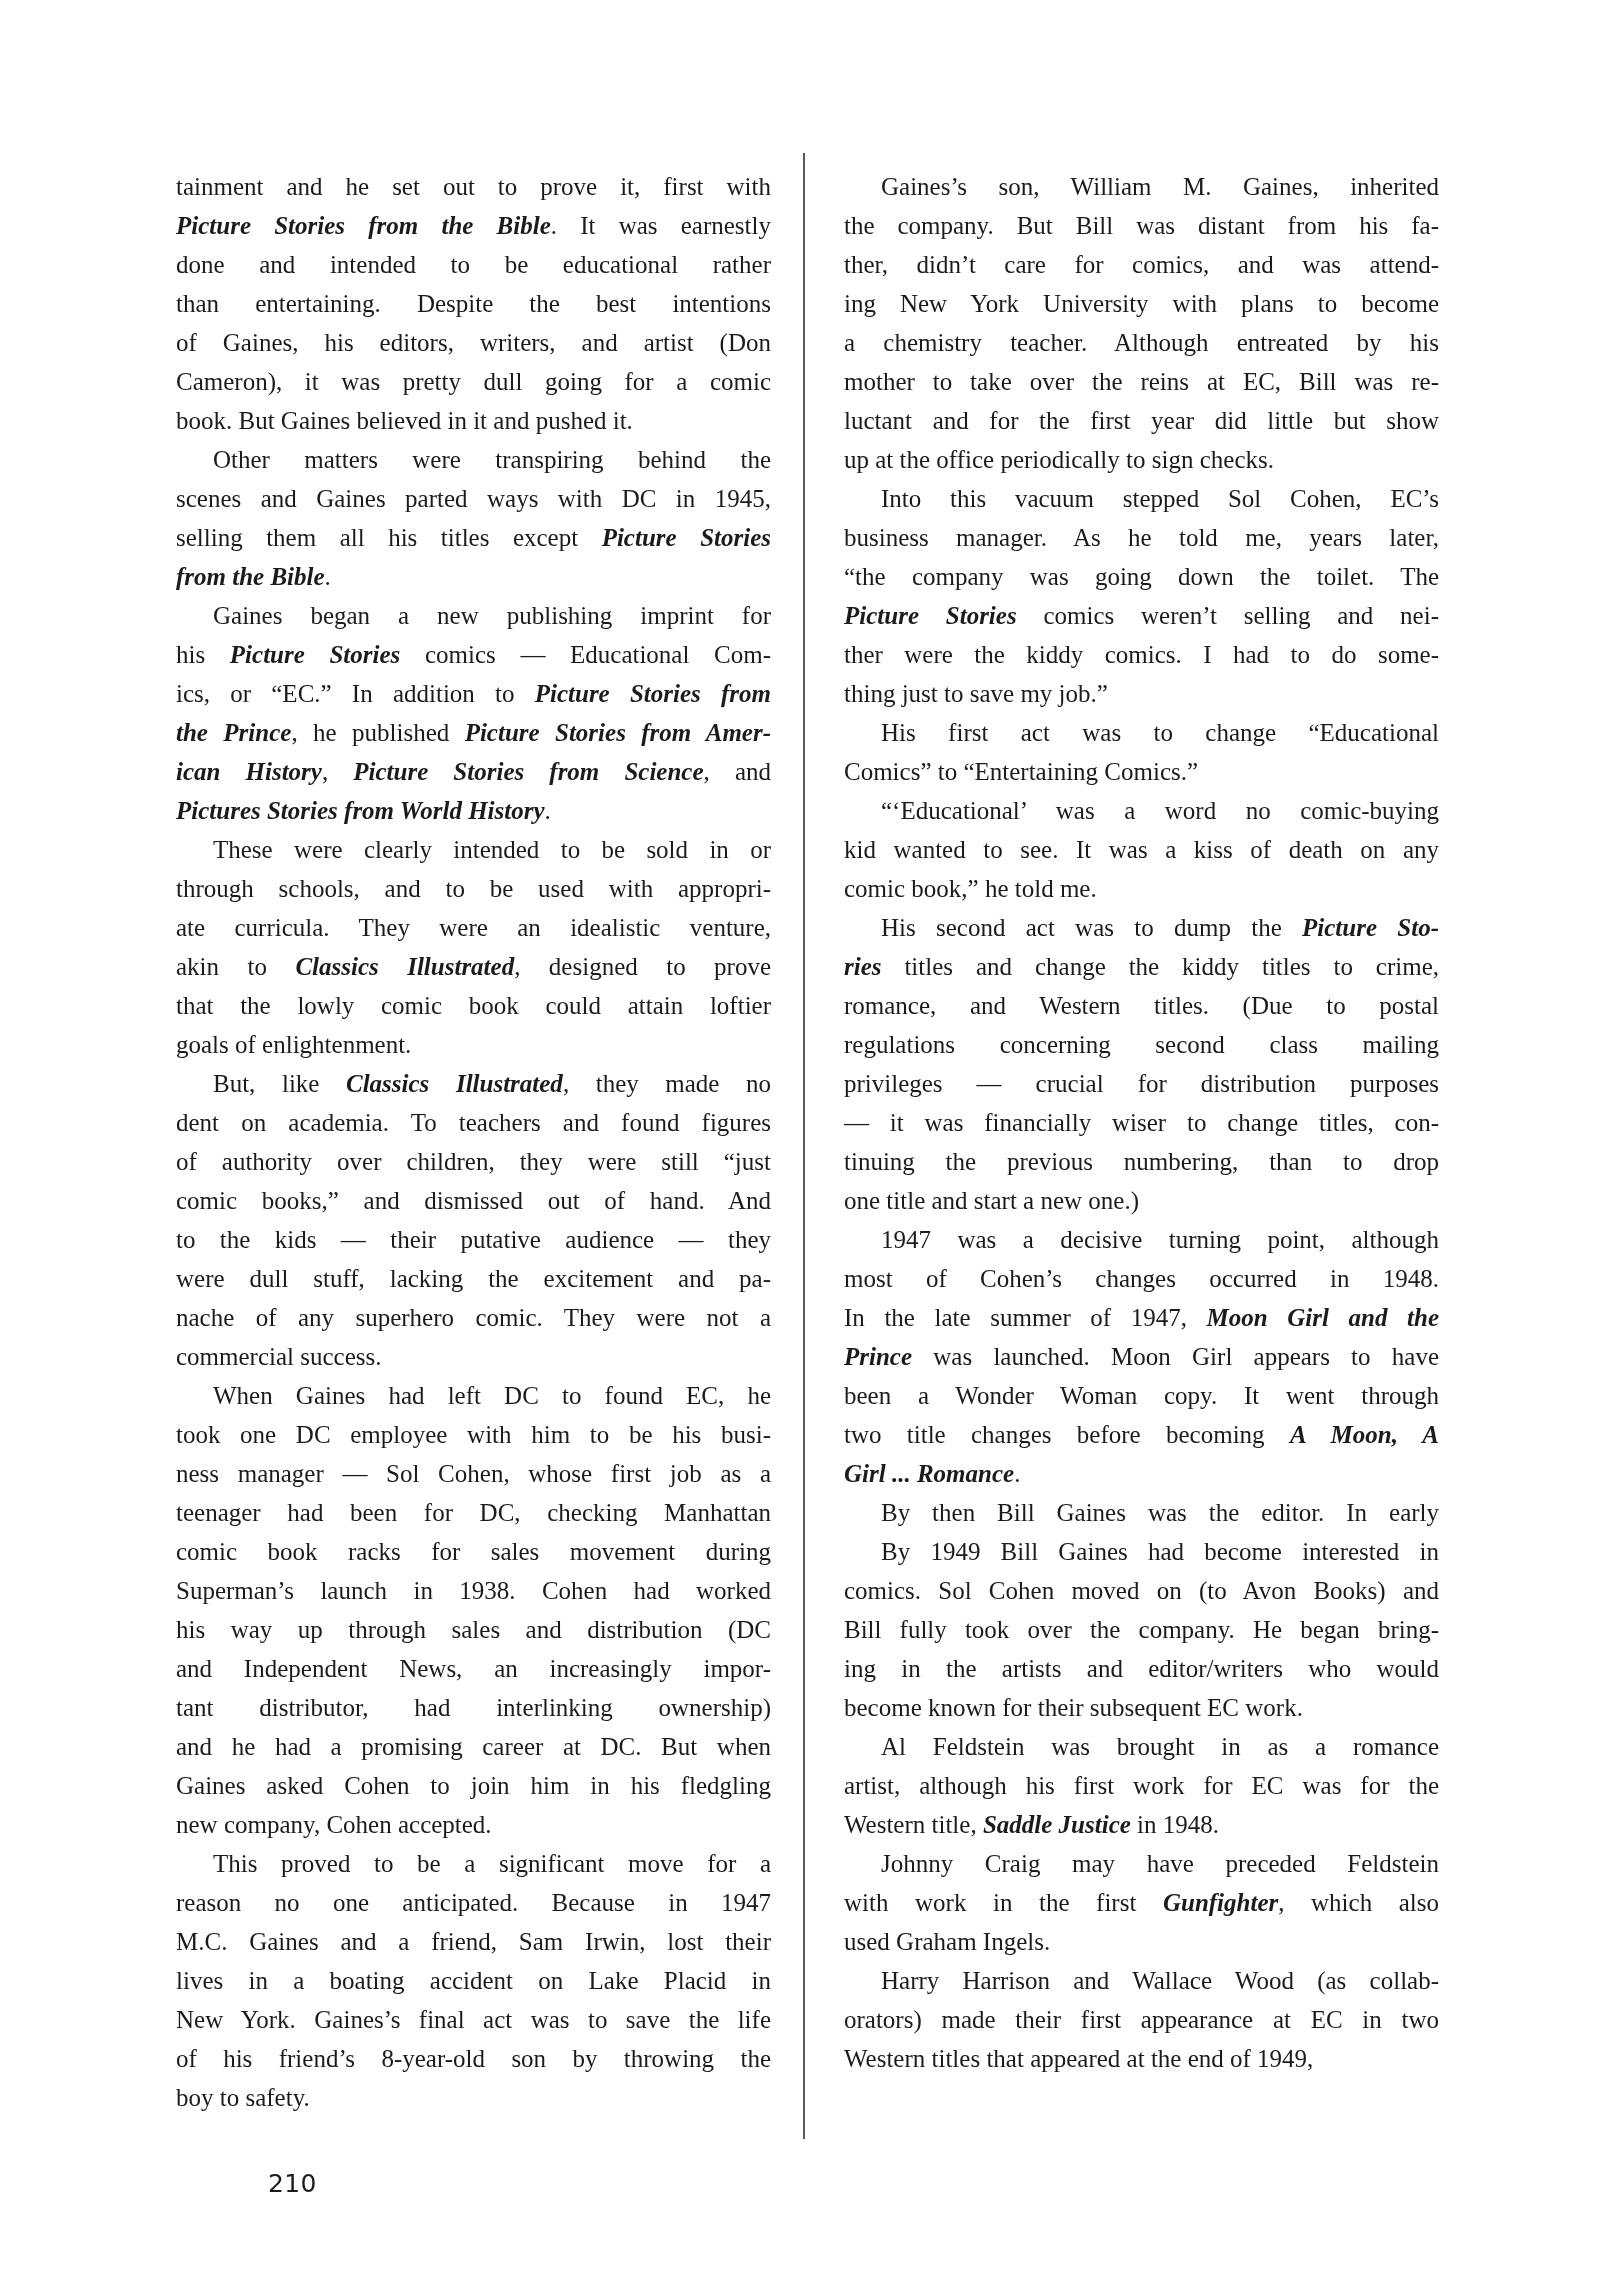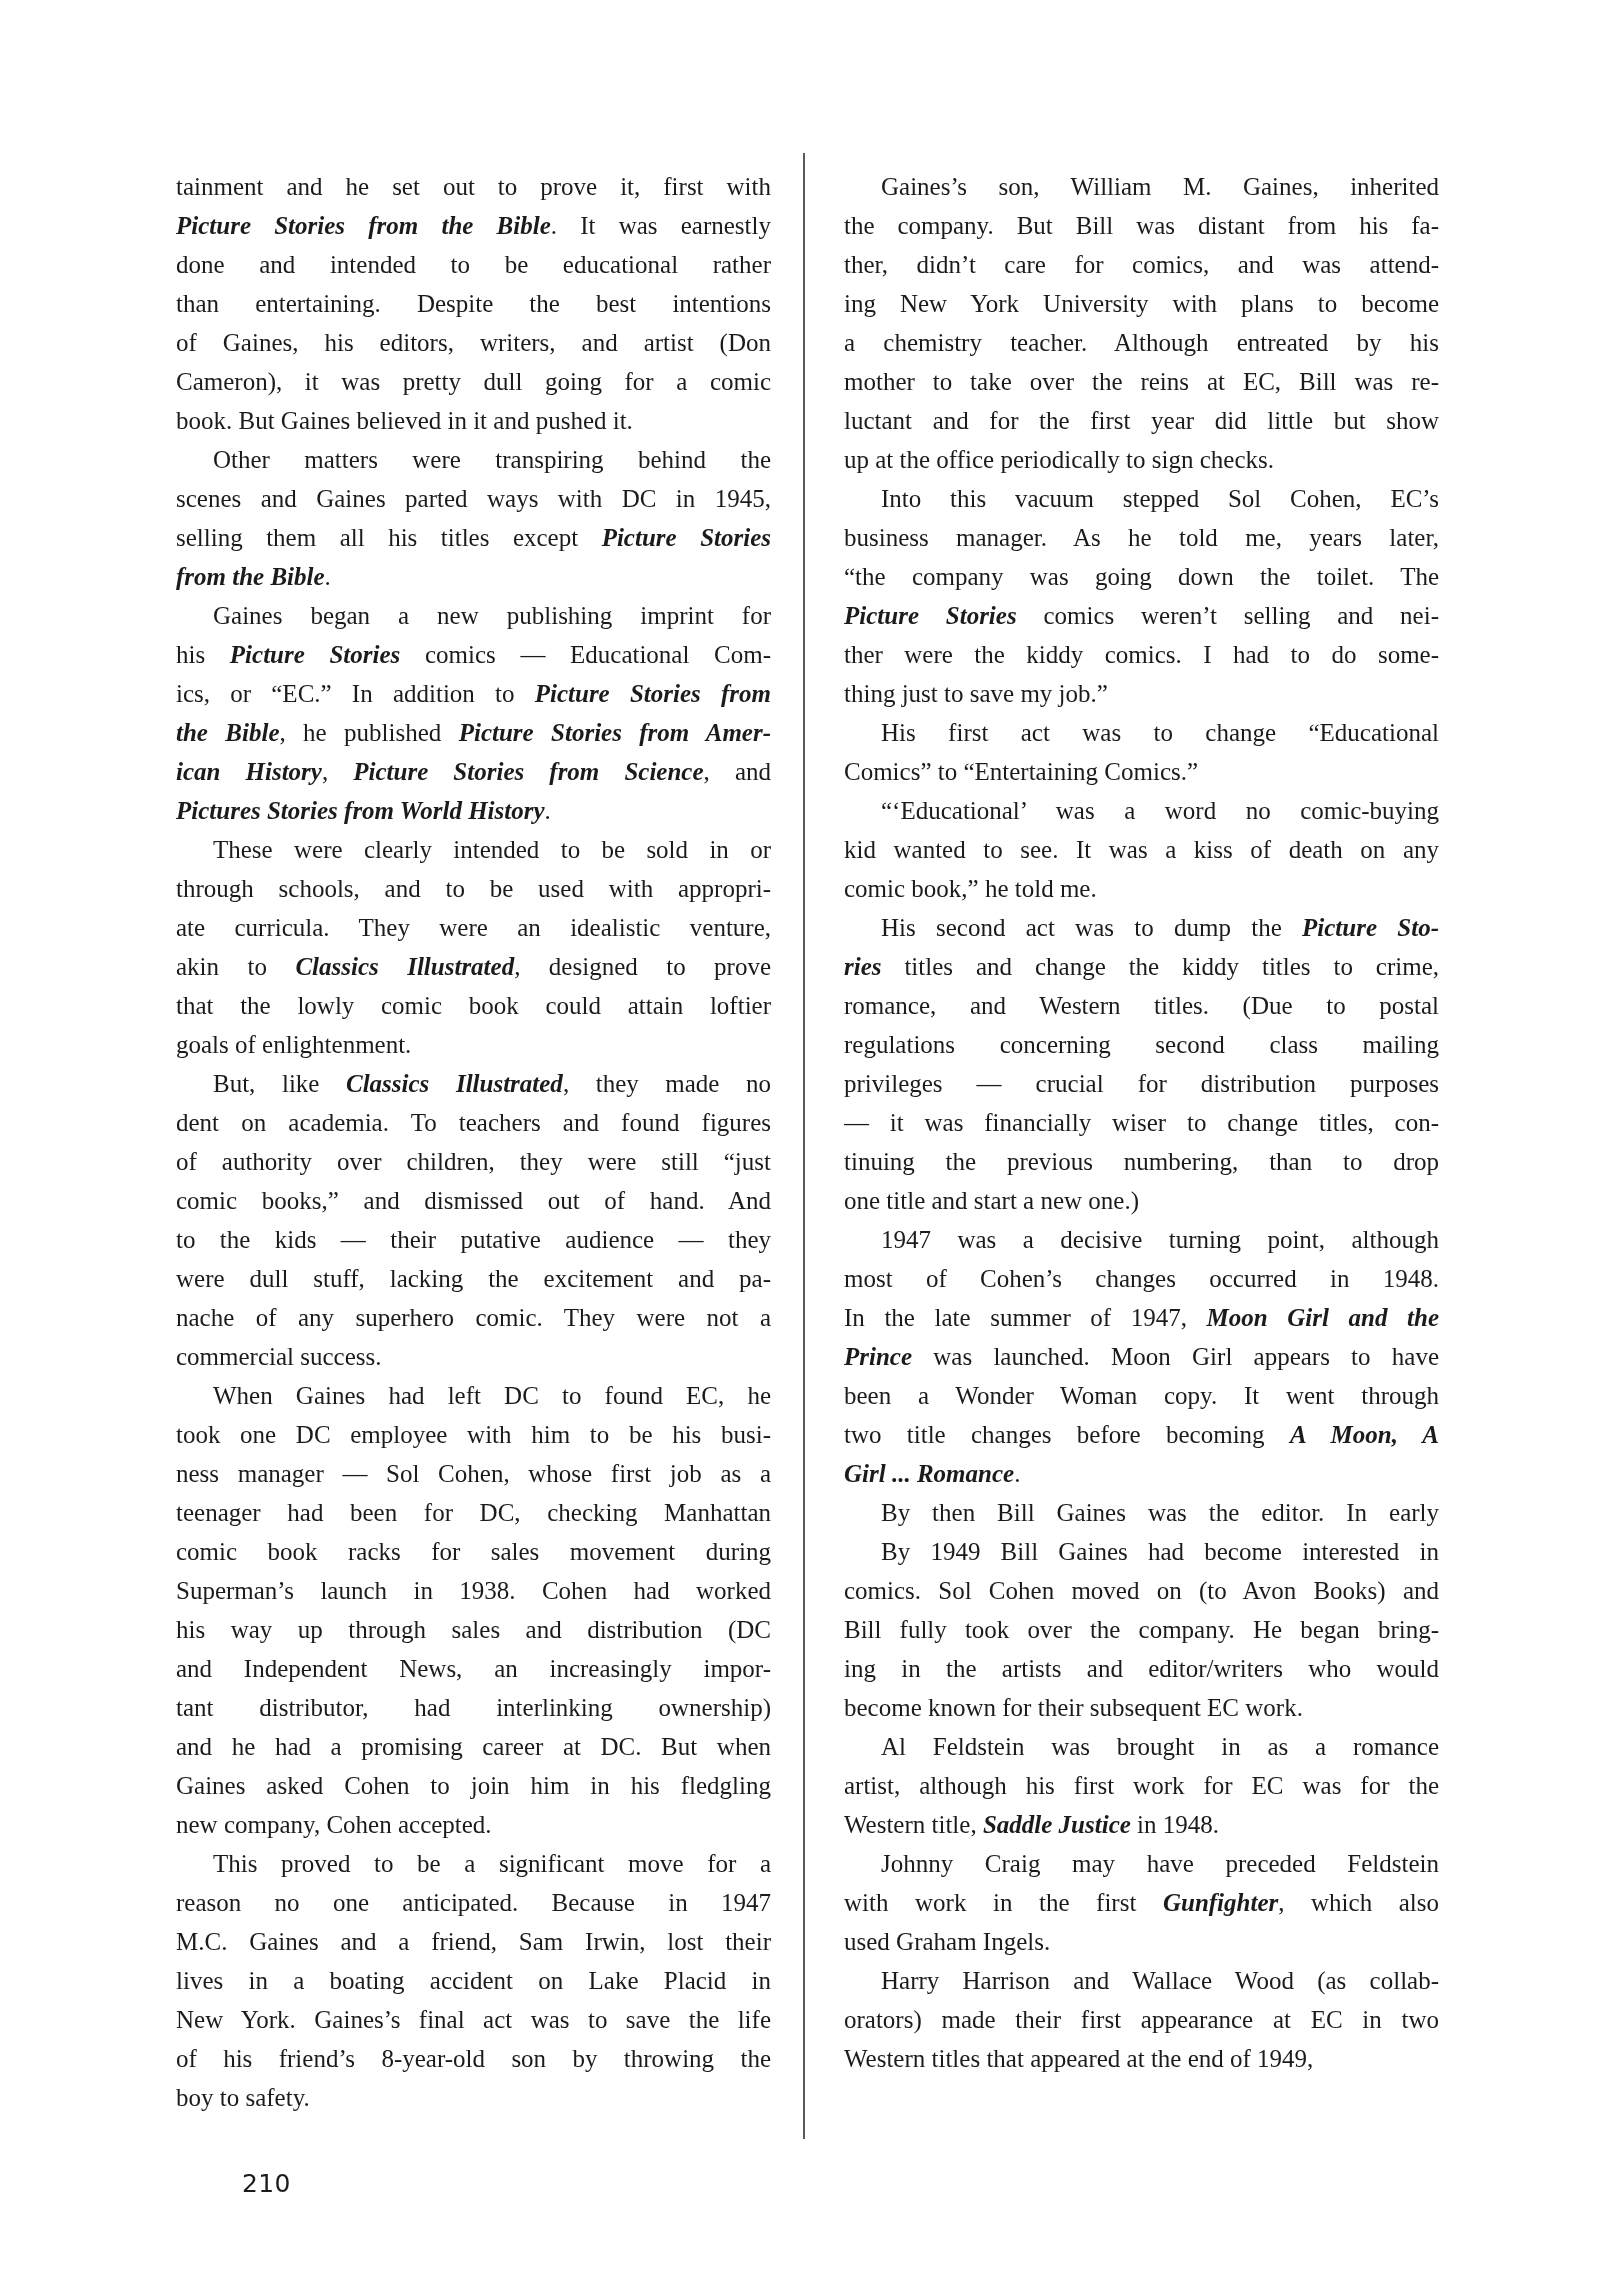--- a/index.html
+++ b/index.html
@@ -33,21 +33,21 @@
     text-align: justify;
     text-align-last: justify;
     overflow: hidden;
     white-space: normal;
   }
   .line.last { text-align-last: left; }
   .line.indent { text-indent: 37px; }
   .line i { font-style: italic; font-weight: bold; }
   .page-number {
     position: absolute;
-    left: 242px; top: 2169px;
+    left: 268px; top: 2169px;
     font-family: "DejaVu Sans", sans-serif;
     font-size: 25px;
     line-height: 30px;
     letter-spacing: 0.4px;
     color: #1b1b1b;
   }
 </style>
 </head>
 <body>
 
@@ -65,21 +65,21 @@
       <div class="paragraph">
         <div class="line indent"><span>Other matters were transpiring behind the</span></div>
         <div class="line"><span>scenes and Gaines parted ways with DC in 1945,</span></div>
         <div class="line"><span>selling them all his titles except </span><i>Picture Stories</i></div>
         <div class="line last"><i>from the Bible</i><span>.</span></div>
       </div>
       <div class="paragraph">
         <div class="line indent"><span>Gaines began a new publishing imprint for</span></div>
         <div class="line"><span>his </span><i>Picture Stories</i><span> comics — Educational Com-</span></div>
         <div class="line"><span>ics, or “EC.” In addition to </span><i>Picture Stories from</i></div>
-        <div class="line"><i>the Bible</i><span>, he published </span><i>Picture Stories from Amer-</i></div>
+        <div class="line"><i>the Prince</i><span>, he published </span><i>Picture Stories from Amer-</i></div>
         <div class="line"><i>ican History</i><span>, </span><i>Picture Stories from Science</i><span>, and</span></div>
         <div class="line last"><i>Pictures Stories from World History</i><span>.</span></div>
       </div>
       <div class="paragraph">
         <div class="line indent"><span>These were clearly intended to be sold in or</span></div>
         <div class="line"><span>through schools, and to be used with appropri-</span></div>
         <div class="line"><span>ate curricula. They were an idealistic venture,</span></div>
         <div class="line"><span>akin to </span><i>Classics Illustrated</i><span>, designed to prove</span></div>
         <div class="line"><span>that the lowly comic book could attain loftier</span></div>
         <div class="line last"><span>goals of enlightenment.</span></div>

